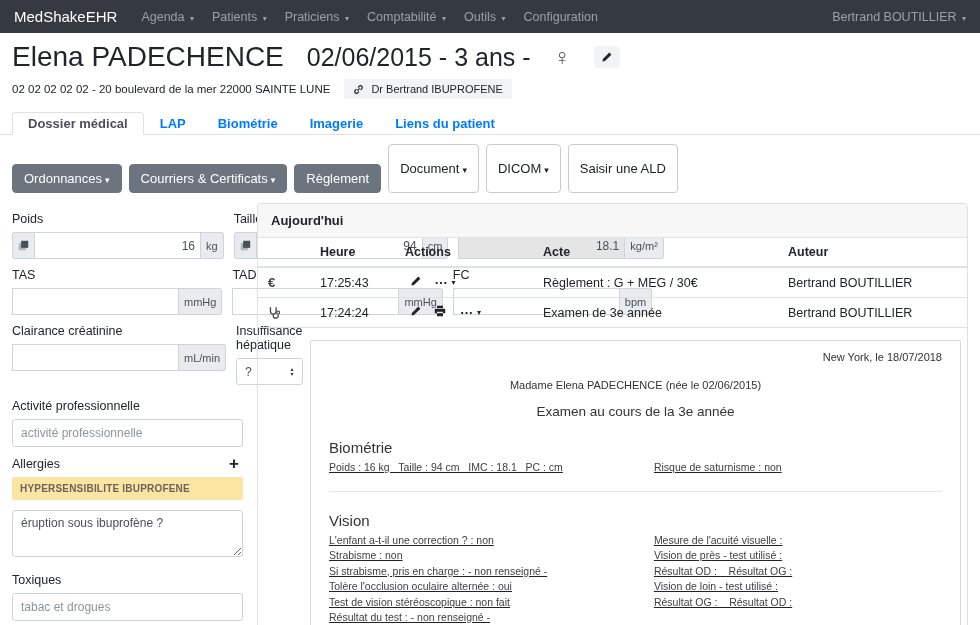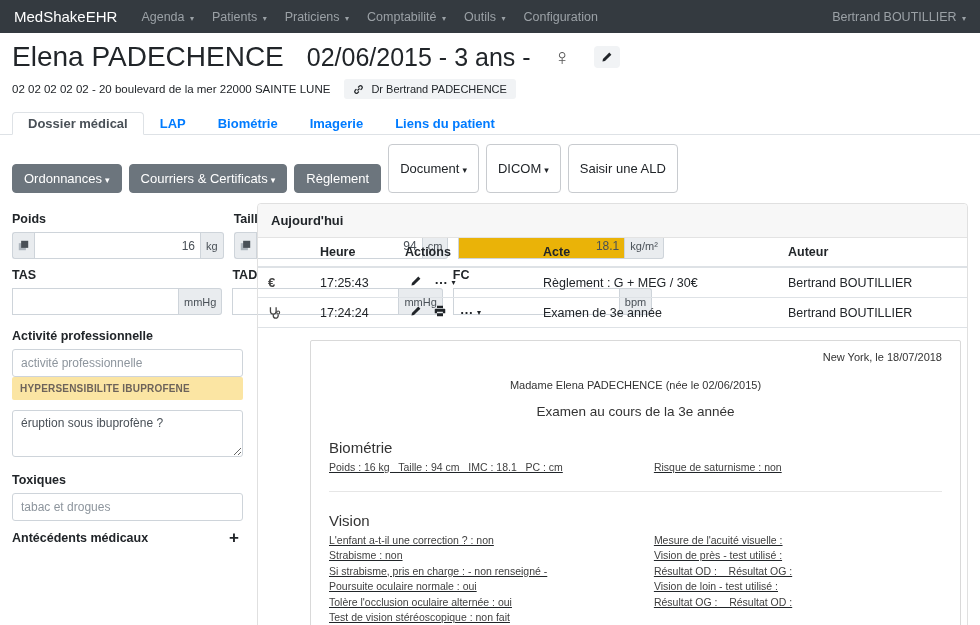--- a/index.html
+++ b/index.html
@@ -42,29 +42,29 @@
   .btn-light-o { background: #fff; border: 1px solid #c8cbcf; color: #212529; }
 
   
   .main { display: flex; padding: 10px 12px 0 12px; gap: 14px; align-items: flex-start; }
   .leftcol { width: 231px; flex: none; }
   .rightcol { flex: 1; }
 
   
   .frow { display: flex; gap: 10px; }
   .fgroup { flex: 1; }
-  .flabel { display: block; font-size: 12.5px; font-weight: bold; color: #212529; margin: 9px 0 6px; }
+  .flabel { display: block; font-size: 12.5px; font-weight: normal; color: #212529; margin: 9px 0 6px; }
   .igroup { display: flex; height: 27px; width: 100%; }
   .addon { background: #e9ecef; border: 1px solid #ced4da; color: #495057; font-size: 11px;
     display: flex; align-items: center; padding: 0 5px; white-space: nowrap; }
   .addon.first { border-radius: 3px 0 0 3px; border-right: none; }
   .addon.last { border-radius: 0 3px 3px 0; border-left: none; }
   .igroup input { border: 1px solid #ced4da; min-width: 0; flex: 1; font-size: 12px;
     padding: 0 5px; text-align: right; color: #495057; font-family: "Liberation Sans", sans-serif; }
-  .igroup input.disabled { background: #eab308; }
+  .igroup input.disabled { background: #e5e5e5; }
   .fselect { height: 27px; border: 1px solid #ced4da; border-radius: 3px; display: flex;
     align-items: center; justify-content: space-between; padding: 0 8px; font-size: 12px;
     color: #495057; cursor: pointer; background: #fff; }
   .updown { display: flex; flex-direction: column; font-size: 6px; line-height: 5px; color: #333; }
   .winput { width: 100%; height: 28px; border: 1px solid #ced4da; border-radius: 3px;
     font-size: 12px; padding: 0 8px; color: #495057; font-family: "Liberation Sans", sans-serif; }
   .winput::placeholder, .wtextarea::placeholder { color: #8d959d; }
   .label-row { display: flex; align-items: center; justify-content: space-between; margin: 10px 0 6px; }
   .label-row .flabel { margin: 0; }
   .btn-plus { border: none; background: transparent; font-size: 17px; font-weight: bold;
@@ -131,21 +131,21 @@
           <path fill="#212529" d="M12.1.9l3 3L5.8 13.2l-3.7.7.7-3.7L12.1.9z"></path>
         </svg>
     </button>
   </div>
   <div class="addr-line">
     <span class="addr">02 02 02 02 02 - 20 boulevard de la mer 22000 SAINTE LUNE</span>
     <button class="btn-doctor">
       <svg class="ic" width="11" height="11" viewBox="0 0 16 16">
           <path fill="none" stroke="#212529" stroke-width="1.8" d="M6.5 9.5l3-3M5 7.5L3 9.5a2.5 2.5 0 0 0 3.5 3.5l2-2M11 8.5l2-2A2.5 2.5 0 0 0 9.5 3l-2 2"></path>
         </svg>
-      <span>Dr Bertrand PADECHENCE</span>
+      <span>Dr Bertrand IBUPROFENE</span>
     </button>
   </div>
 </div>
 
 <div class="tabs">
   <div class="tab active">Dossier médical</div>
   <div class="tab">LAP</div>
   <div class="tab">Biométrie</div>
   <div class="tab">Imagerie</div>
   <div class="tab">Liens du patient</div>
@@ -217,24 +217,47 @@
       </div>
       <div class="fgroup">
         <label class="flabel">FC</label>
         <div class="igroup">
           <input style="">
           <span class="addon last">bpm</span>
         </div>
       </div>
     </div>
 
+    <div class="frow">
+      <div class="fgroup" style="flex:0 0 96px;">
+        <label class="flabel">Clairance créatinine</label>
+        <div class="igroup">
+          <input style="">
+          <span class="addon last">mL/min</span>
+        </div>
+      </div>
+      <div class="fgroup">
+        <label class="flabel">Insuffisance hépatique</label>
+        <div class="fselect">
+          <span>?</span>
+          <span class="updown">
+              <span>▴</span>
+              <span>▾</span>
+            </span>
+        </div>
+      </div>
+    </div>
 
     <label class="flabel" style="margin-top:14px;">Activité professionnelle</label>
     <input class="winput" placeholder="activité professionnelle" style="">
 
+    <div class="label-row">
+      <label class="flabel">Allergies</label>
+      <button class="btn-plus">+</button>
+    </div>
     <div class="alert-warn">HYPERSENSIBILITE IBUPROFENE</div>
     <textarea class="wtextarea" style="height: 47px; margin-top: 10px;">éruption sous ibuprofène ?</textarea>
 
     <label class="flabel" style="margin-top:12px;">Toxiques</label>
     <input class="winput" placeholder="tabac et drogues" style="">
 
     <div class="label-row">
       <label class="flabel">Antécédents médicaux</label>
       <button class="btn-plus">+</button>
     </div>
@@ -321,21 +344,20 @@
             </div>
           </div>
           <hr>
 
           <h3 class="doc-section-h">Vision</h3>
           <div class="doc-cols">
             <div class="doc-col-l">
               <div class="doc-line">L'enfant a-t-il une correction ? : non</div>
               <div class="doc-line">Strabisme : non</div>
               <div class="doc-line">Si strabisme, pris en charge : - non renseigné -</div>
-              <div class="doc-line">Poursuite oculaire normale : oui</div>
               <div class="doc-line">Tolère l'occlusion oculaire alternée : oui</div>
               <div class="doc-line">Test de vision stéréoscopique : non fait</div>
               <div class="doc-line">Résultat du test : - non renseigné -</div>
             </div>
             <div class="doc-col-r">
               <div class="doc-line">Mesure de l'acuité visuelle :</div>
               <div class="doc-line">Vision de près - test utilisé :</div>
               <div class="doc-line">Résultat OD :    Résultat OG :</div>
               <div class="doc-line">Vision de loin - test utilisé :</div>
               <div class="doc-line">Résultat OG :    Résultat OD :</div>

